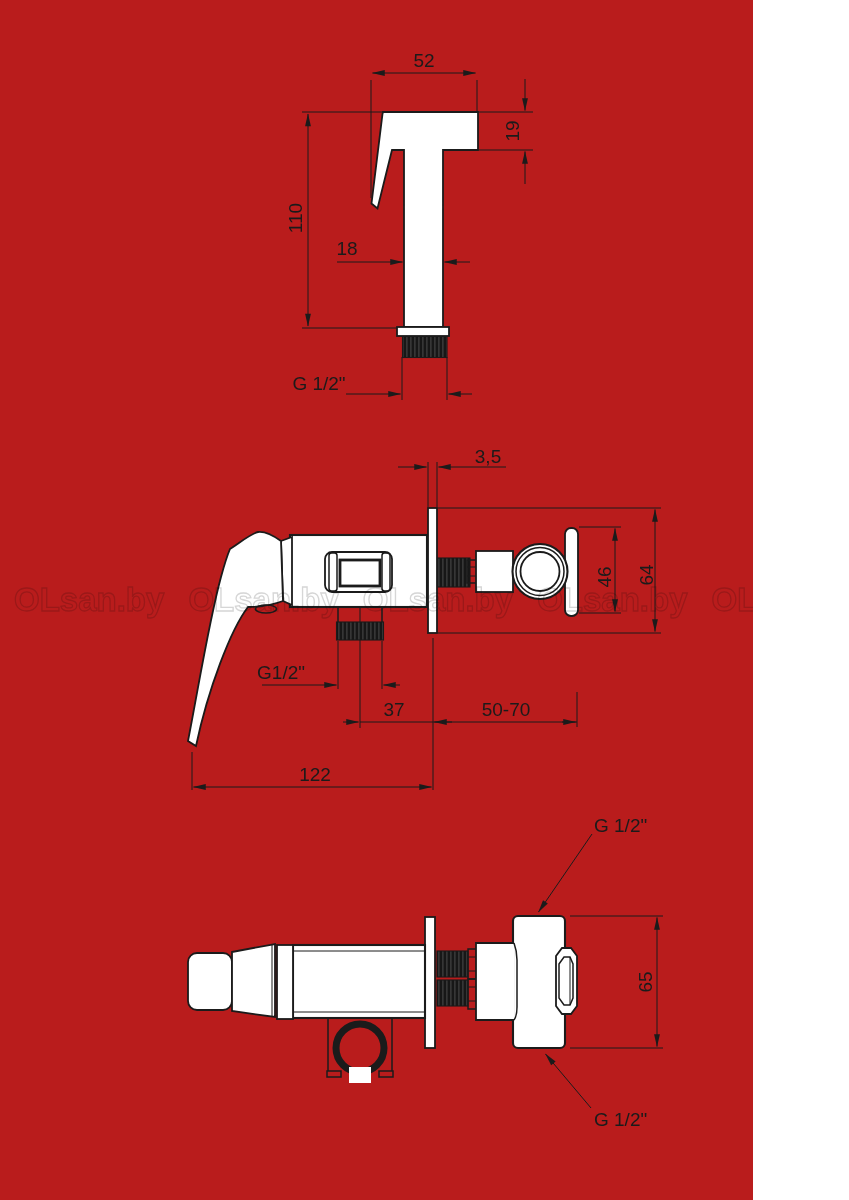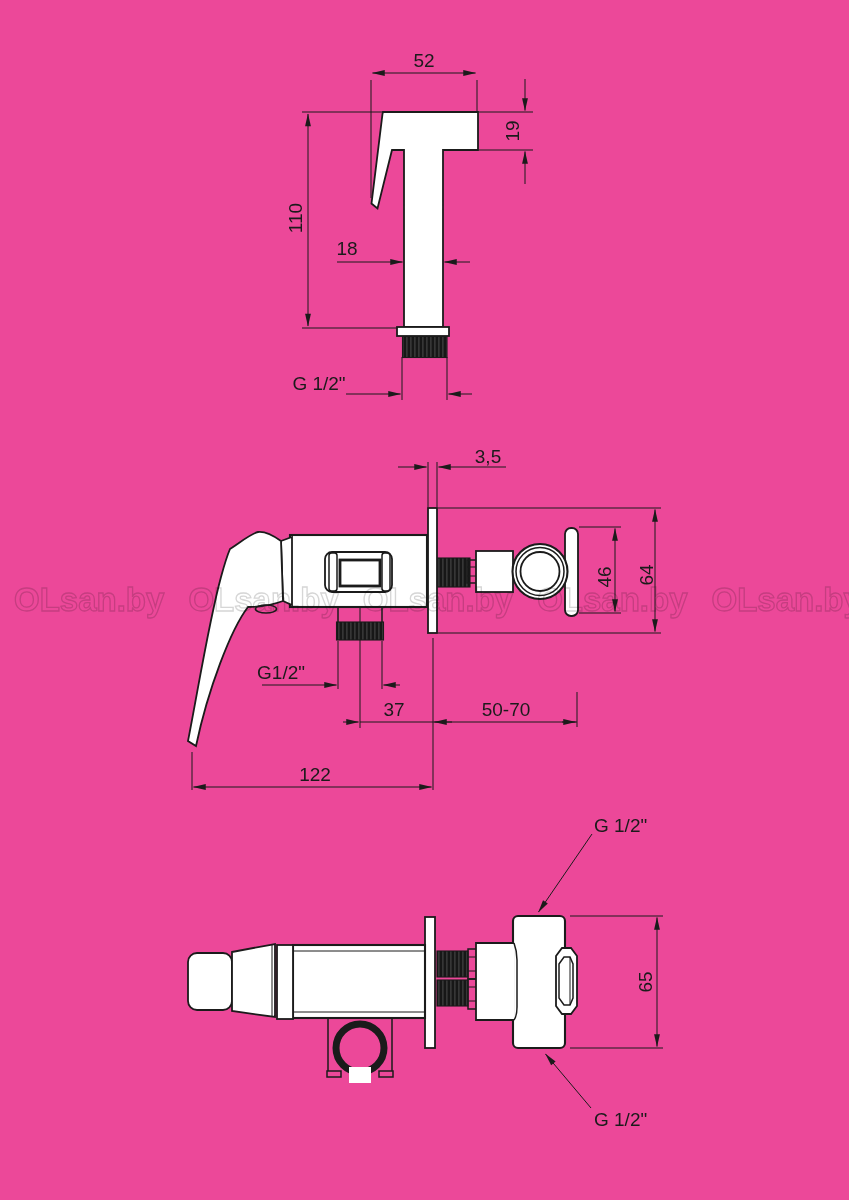--- a/index.html
+++ b/index.html
@@ -1,16 +1,16 @@
 <!DOCTYPE html>
 <html><head>
 <meta charset="utf-8">
 <style>
   html,body{margin:0;padding:0;background:#ffffff;}
-  #stage{position:relative;width:849px;height:1200px;background:#ec4899;overflow:hidden;
+  #stage{position:relative;width:753px;height:1200px;background:#b91c1c;overflow:hidden;
          font-family:"Liberation Sans",sans-serif;}
   #drawing{position:absolute;left:0;top:0;z-index:1;}
   .dim-text{font-family:"Liberation Sans",sans-serif;font-size:19px;fill:#1b1b1b;}
   .outline{fill:#ffffff;stroke:#1b1b1b;stroke-width:1.8;}
   .outline2{fill:#ffffff;stroke:#1b1b1b;stroke-width:2.1;}
   .thin{stroke:#1b1b1b;stroke-width:1;fill:none;}
   .mid{stroke:#1b1b1b;stroke-width:1.5;fill:none;}
   .thread{fill:url(#thrpat);stroke:#1b1b1b;stroke-width:1.1;}
   .watermark-band{position:absolute;left:14px;top:578px;width:900px;height:44px;z-index:2;
     display:flex;gap:24px;overflow:hidden;pointer-events:none;mix-blend-mode:multiply;

